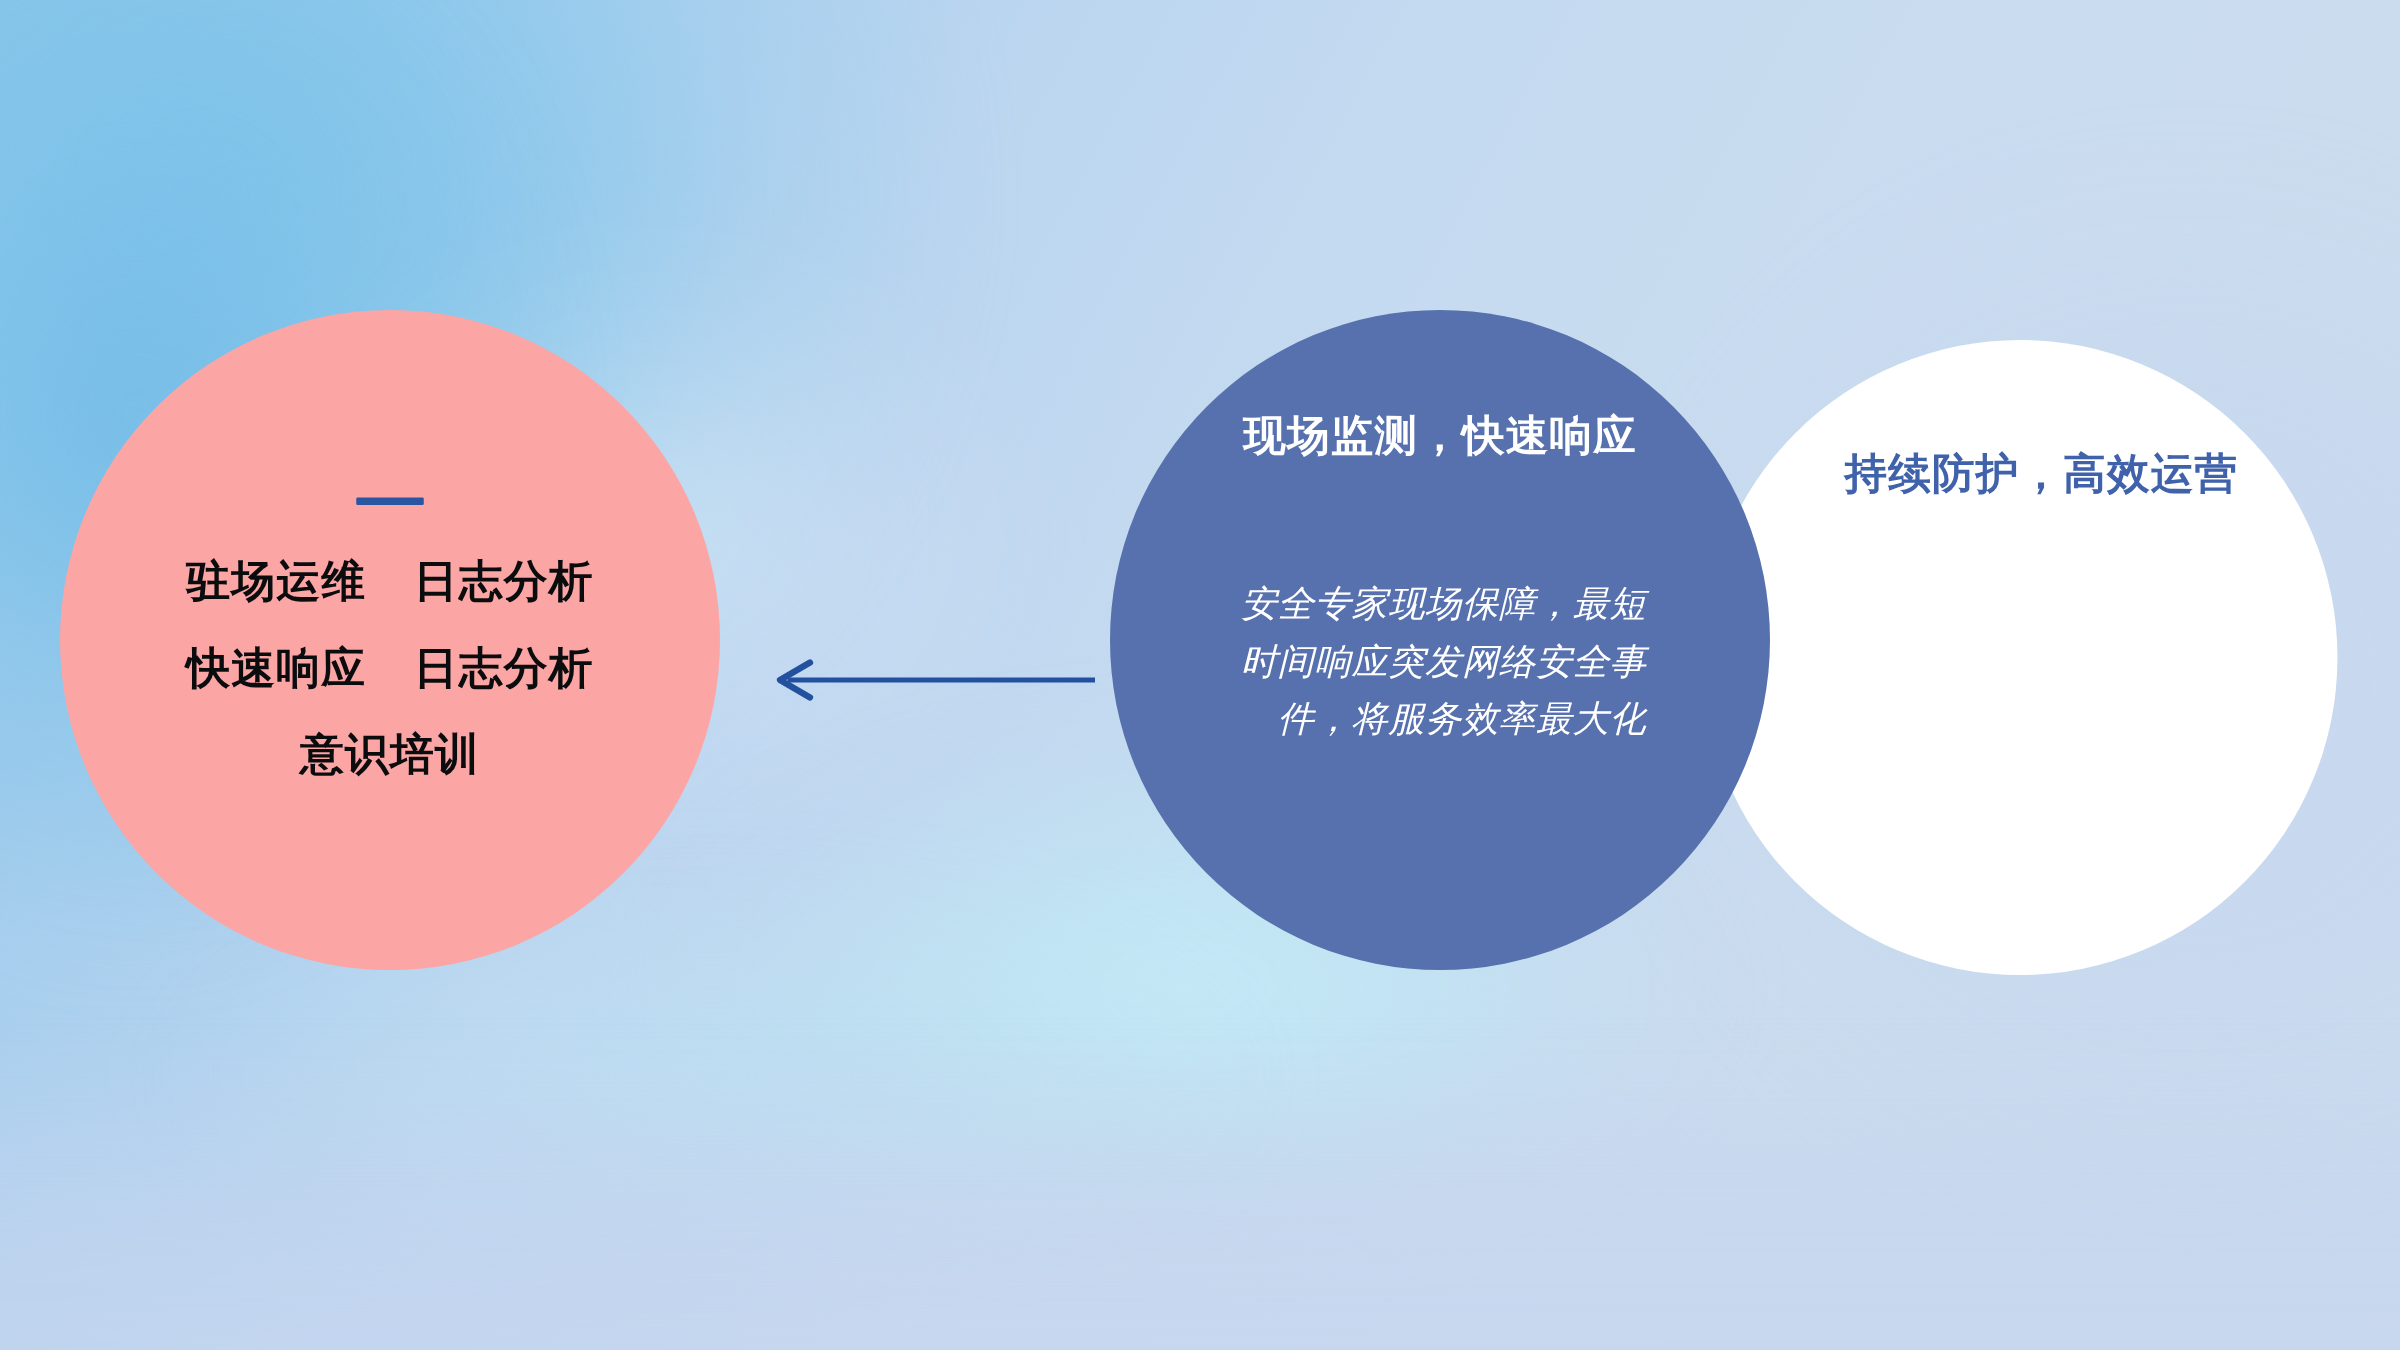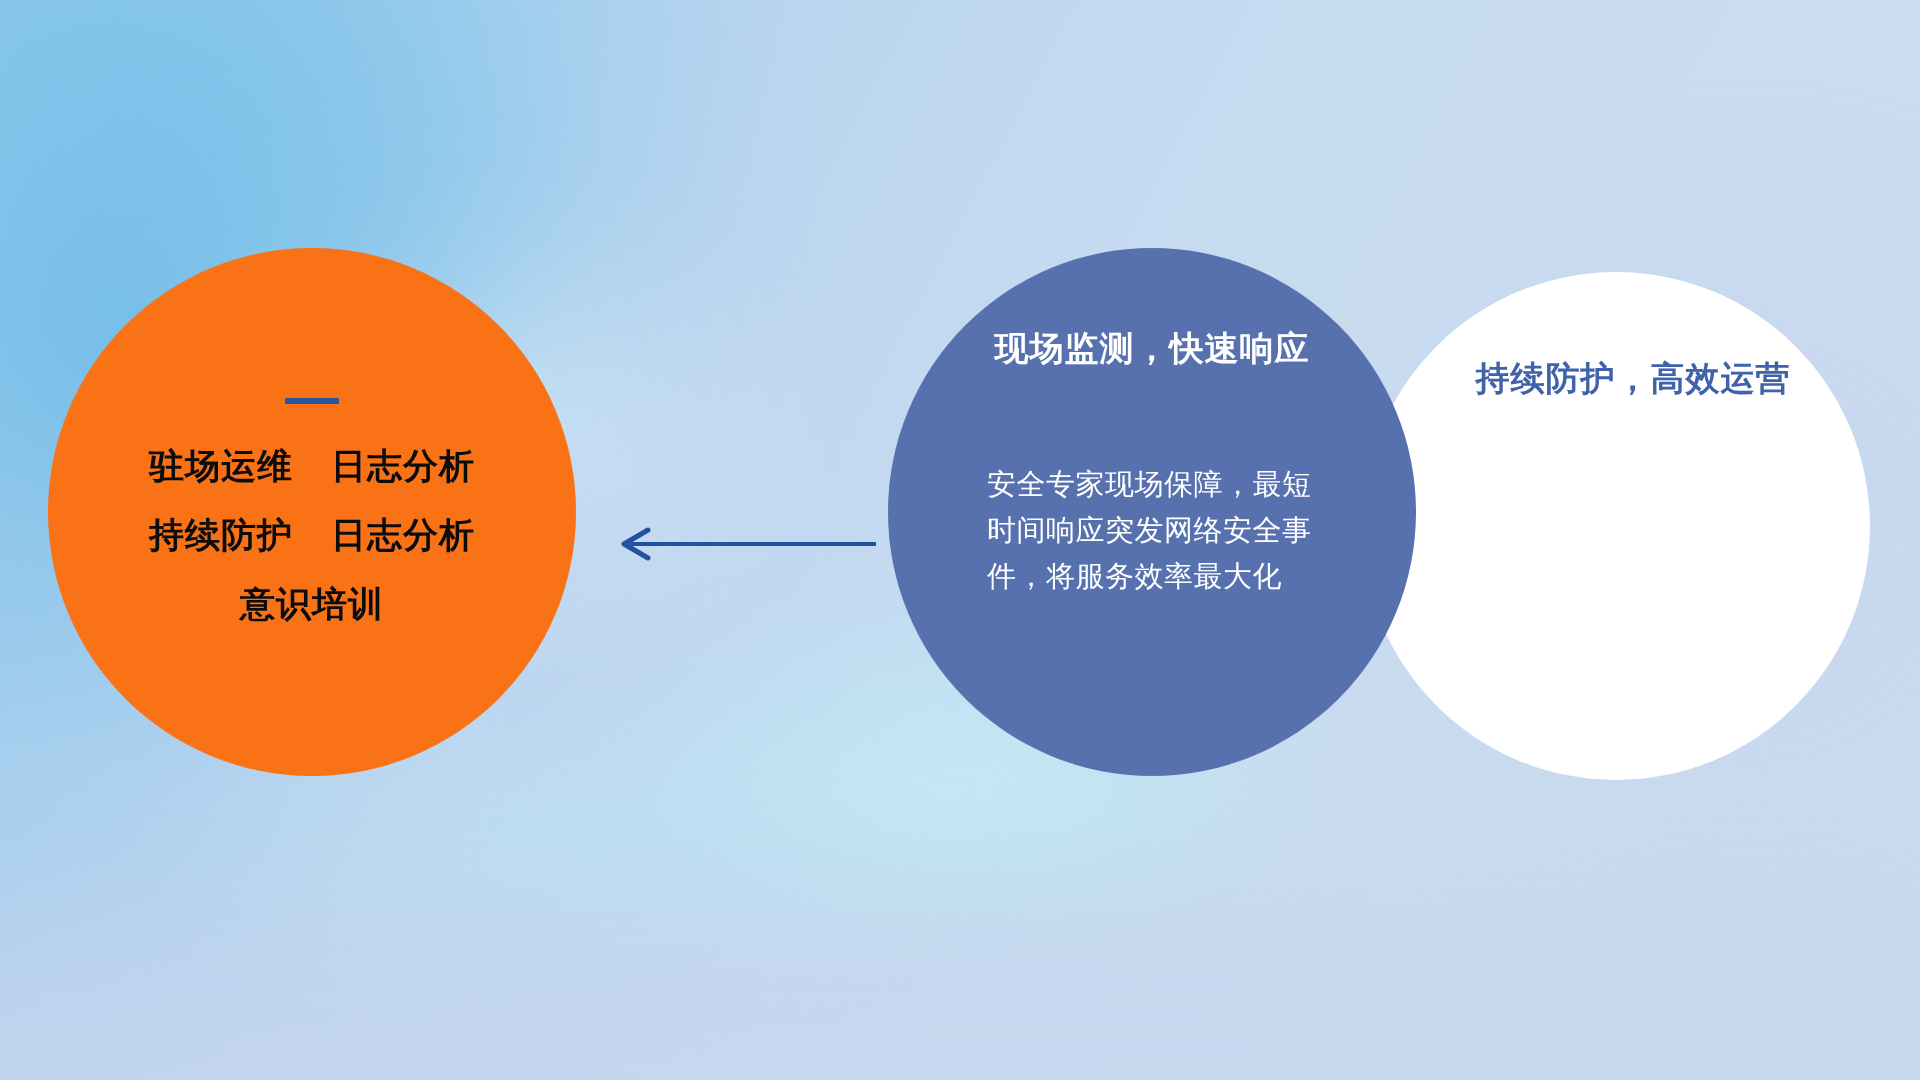--- a/index.html
+++ b/index.html
@@ -125,21 +125,21 @@
   .circle {
     position: absolute;
     border-radius: 50%;
     box-sizing: border-box;
   }
   .circle-left {
     left: 48px;
     top: 248px;
     width: 528px;
     height: 528px;
-    background: #f97316;
+    background: #fca5a5;
     display: flex;
     flex-direction: column;
     align-items: center;
     justify-content: flex-start;
     padding-top: 150px;
   }
   .circle-mid {
     left: 888px;
     top: 248px;
     width: 528px;
@@ -196,22 +196,23 @@
     font-weight: bold;
     letter-spacing: 1px;
     white-space: nowrap;
     margin-bottom: 90px;
   }
   .mid-body {
     width: 330px;
     color: #ffffff;
     font-size: 29px;
     line-height: 1.58;
-    text-align: left;
+    text-align: right;
     letter-spacing: 0.5px;
+    font-style: italic;
   }
 
   
   .right-title {
     color: #3f62ab;
     font-size: 34px;
     font-weight: bold;
     letter-spacing: 1px;
     white-space: nowrap;
     margin-bottom: 58px;
@@ -253,21 +254,21 @@
 
   <div class="circle circle-left">
     <div class="dash"></div>
 
     <div class="kw-line">
       <span>驻场运维</span>
       <span>日志分析</span>
     </div>
 
     <div class="kw-line">
-      <span>持续防护</span>
+      <span>快速响应</span>
       <span>日志分析</span>
     </div>
 
     <div class="kw-line single">
       <span>意识培训</span>
     </div>
   </div>
 
   <svg class="arrow" viewBox="0 0 272 40">
     <line x1="268" y1="20" x2="22" y2="20" stroke="#23519f" stroke-width="4"></line>

